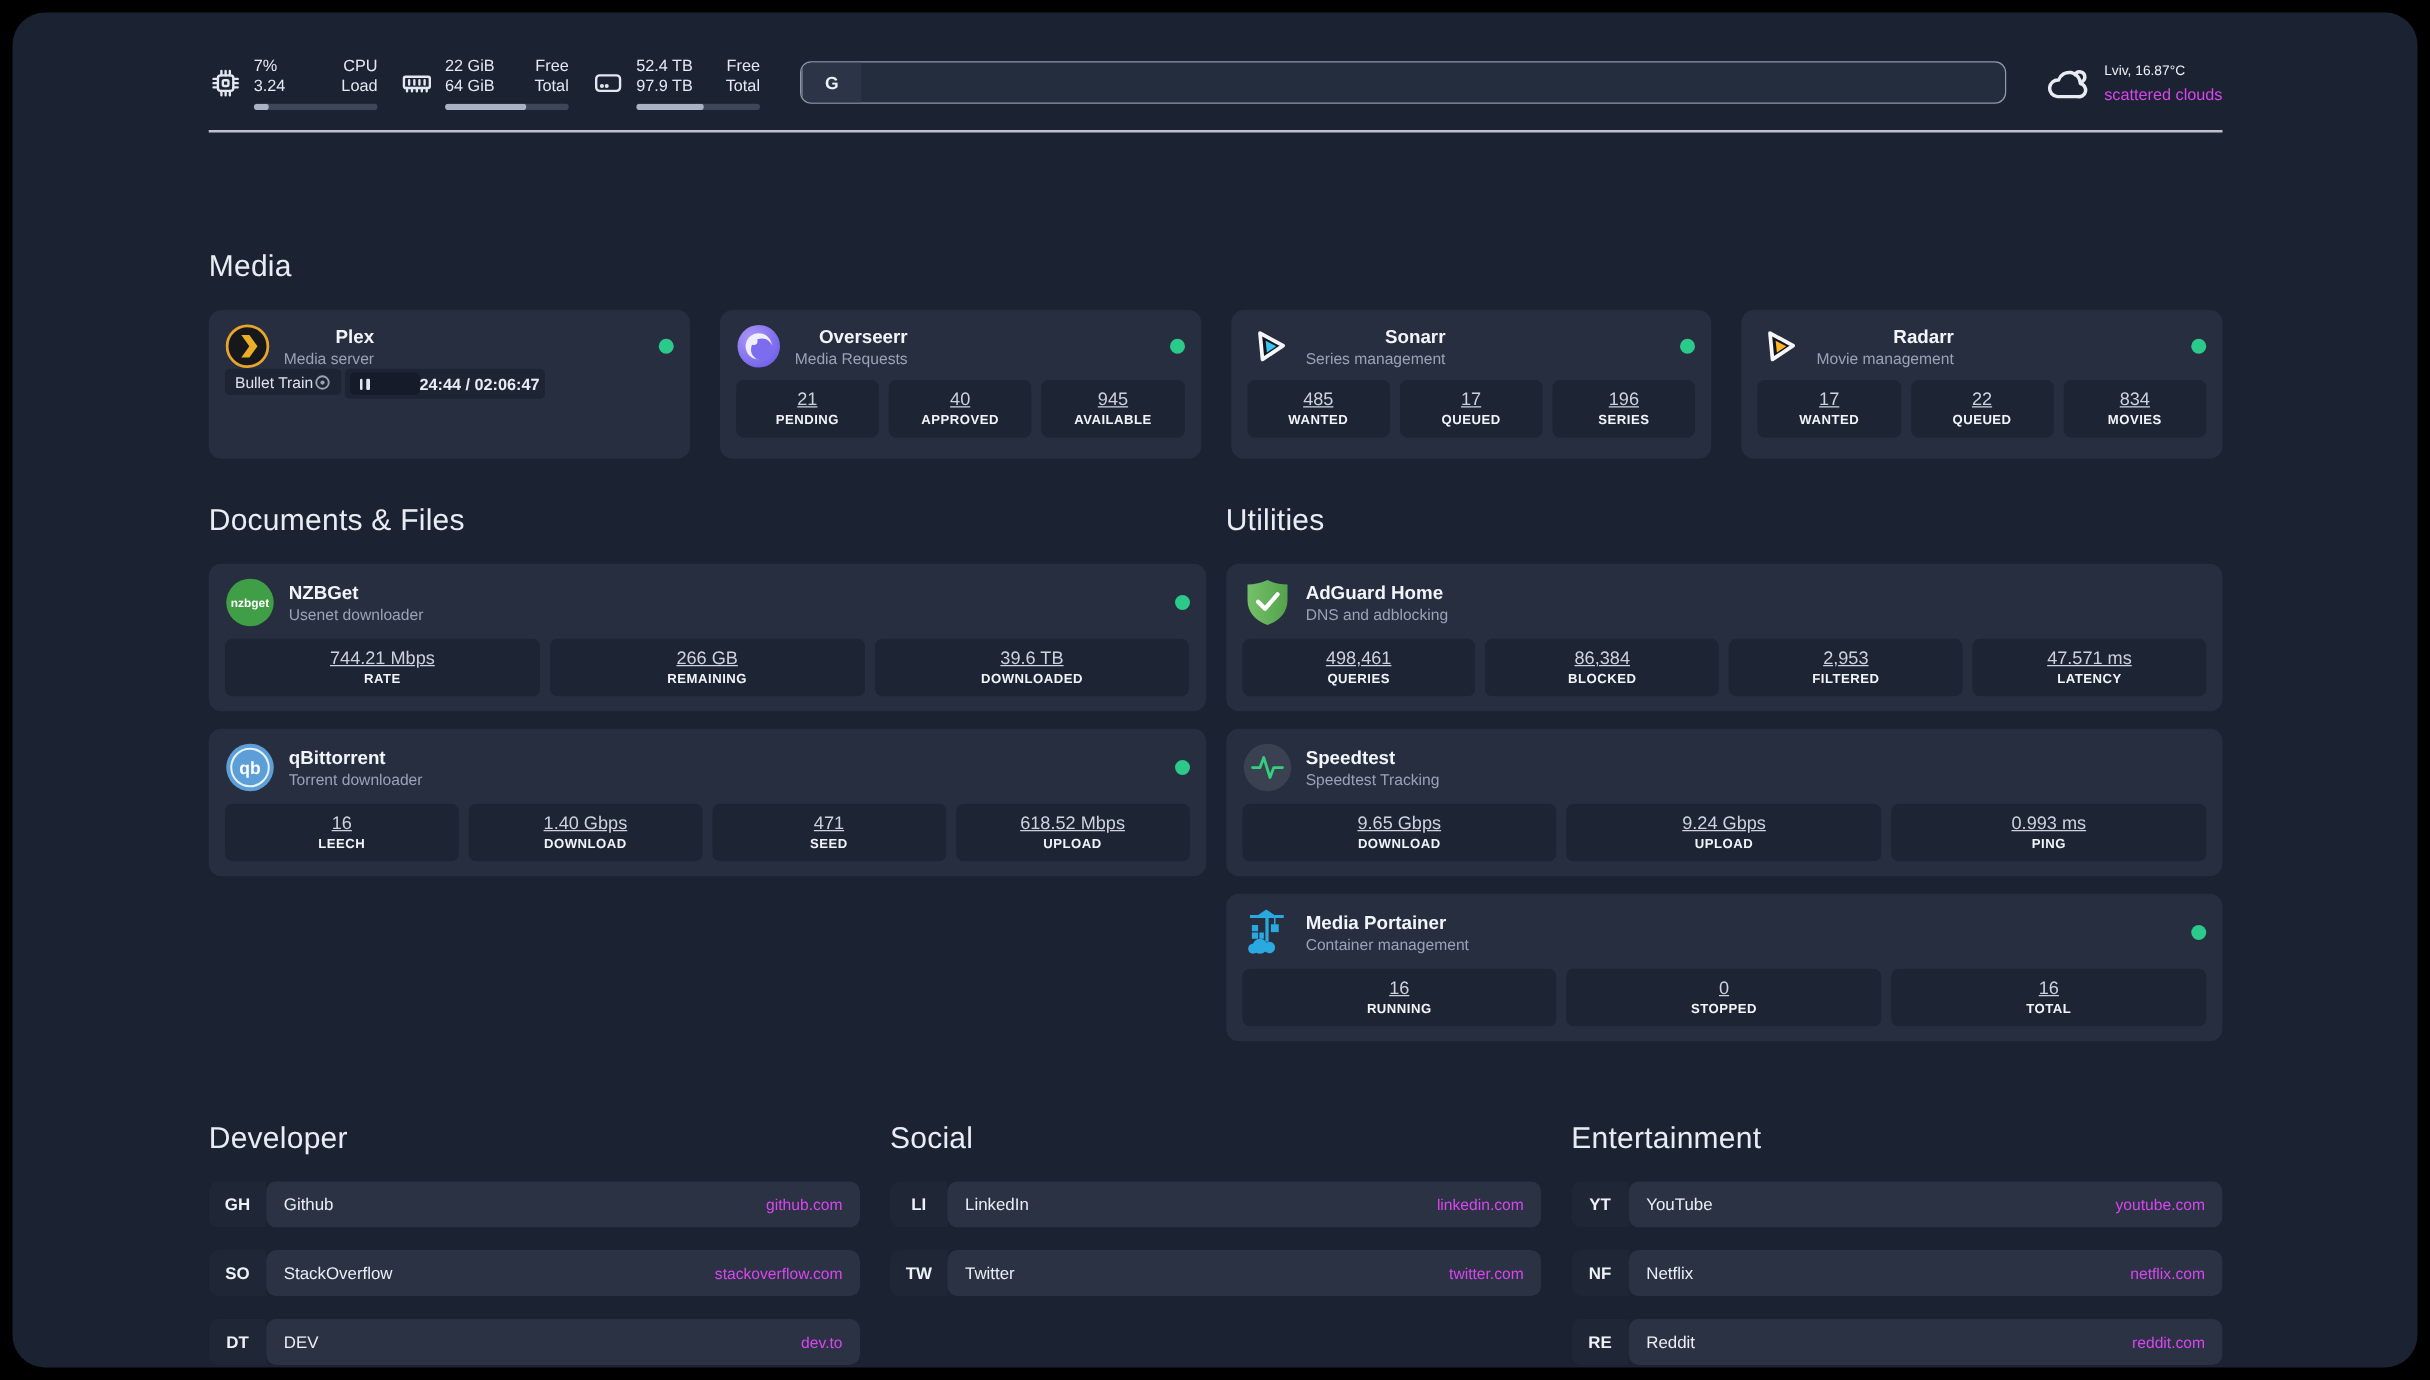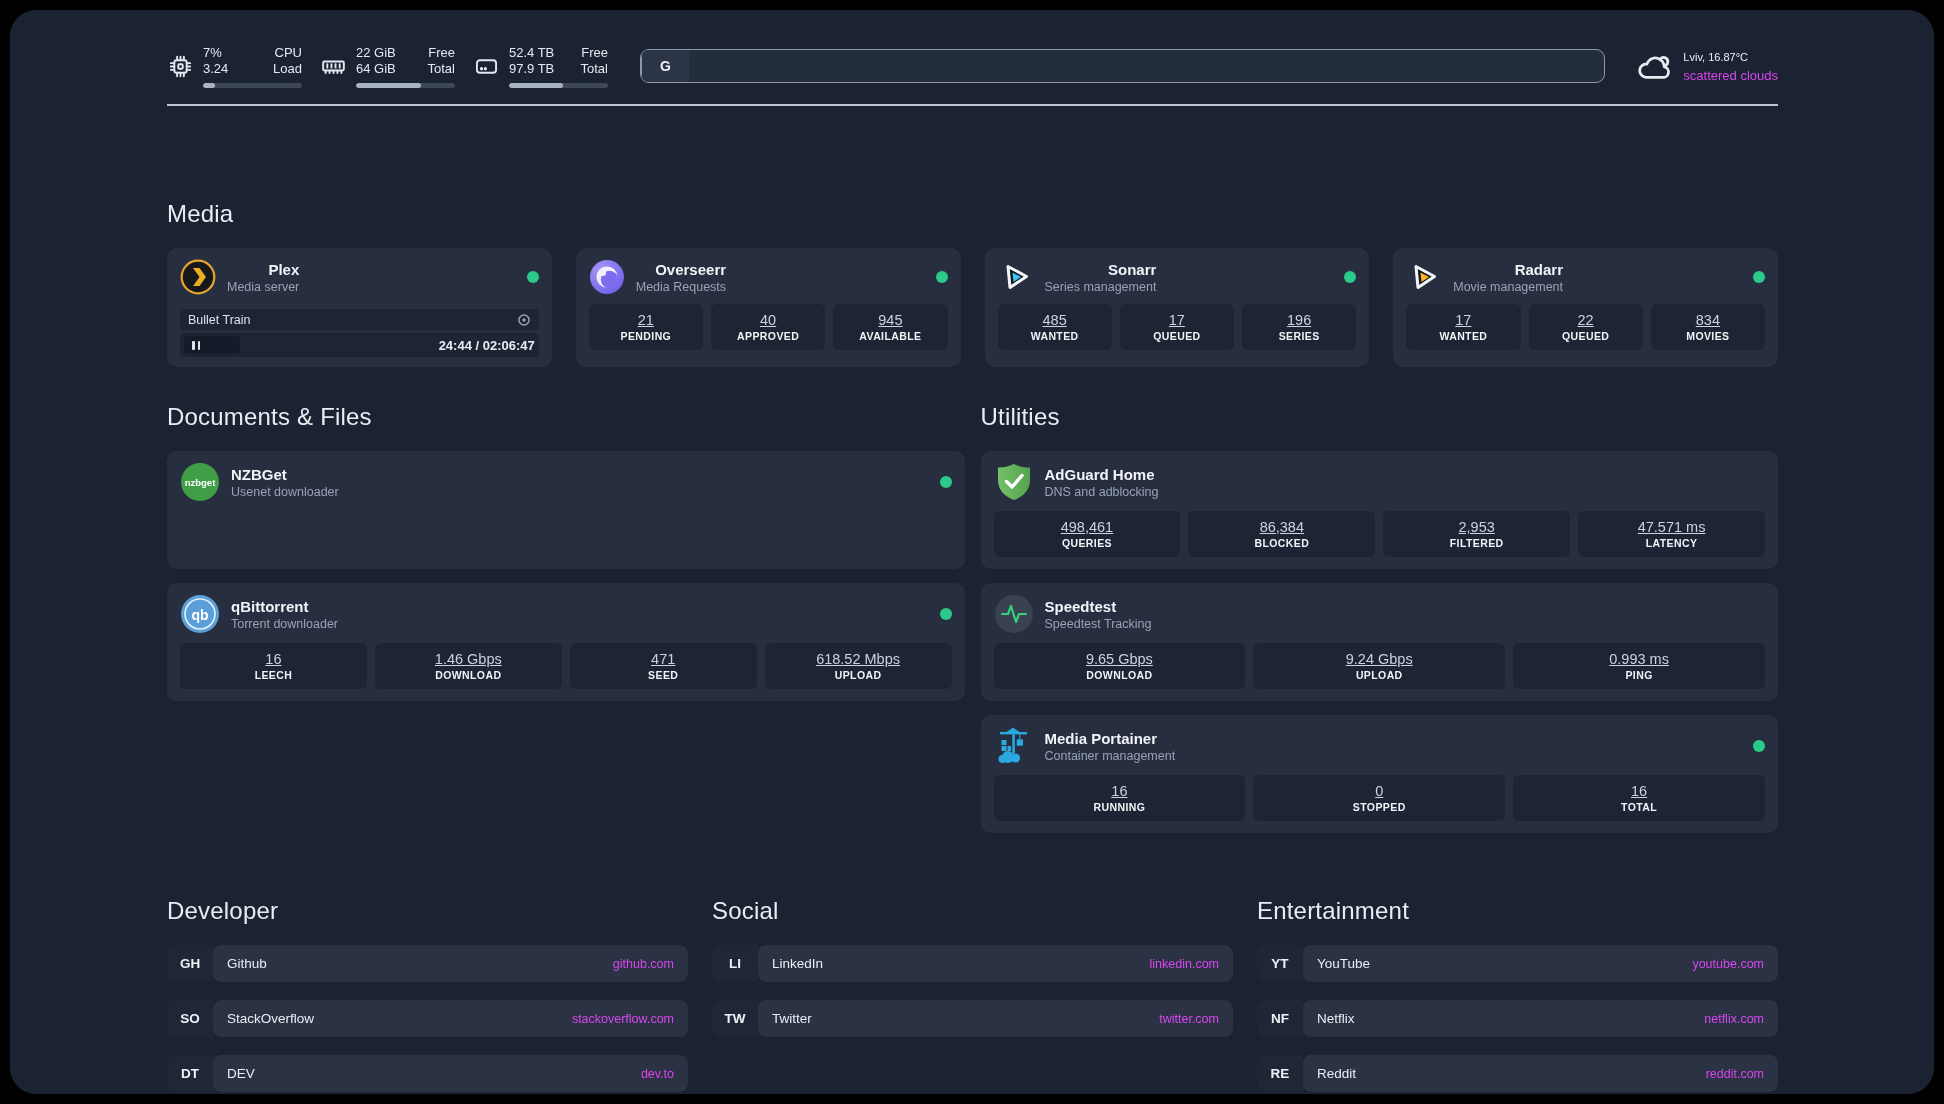--- a/index.html
+++ b/index.html
@@ -50,21 +50,21 @@
   .svc-desc { font-size:12.5px; color:#99a3b5; line-height:16px; }
   .dot { width:12px; height:12px; border-radius:50%; margin-left:auto; flex:none; }
 
   .stats { display:flex; gap:8px; margin-top:9px; }
   .stat { flex:1; background:#1d2434; border-radius:6px; height:46px; display:flex; flex-direction:column;
           align-items:center; justify-content:center; gap:2px; }
   .stat-value { font-size:14.5px; color:#ccd3df;text-decoration:underline; }
   .stat-label { font-size:10.5px; font-weight:700; color:#f1f4f8; letter-spacing:.4px; }
 
   
-  .np { margin-top:14px; display:flex; flex-direction:column; gap:3px; }
+  .np { margin-top:0; display:flex; flex-direction:row; gap:3px; }
   .np-row { background:#1d2434; border-radius:4px; display:flex; align-items:center; padding:0 8px; }
   .np-title-row { height:21px; justify-content:space-between; font-size:12.5px; color:#dde3ec; }
   .np-view { width:14px; height:14px; display:flex; cursor:pointer; }
   .np-ctrl-row { height:24px; padding:0 4px; }
   .pause-btn { width:56px; height:18px; background:#151b28; border:none; border-radius:4px;
                display:flex; align-items:center; padding:0 8px; gap:3px; cursor:pointer; }
   .pause-btn span { width:2.5px; height:9px; background:#dfe5ee; border-radius:1px; }
   .np-time { margin-left:auto; font-size:13px; font-weight:600; color:#e8ecf3; }
 
   .mid-grid { display:grid; grid-template-columns:1fr 1fr; gap:16px; margin-top:36px; }
@@ -336,20 +336,34 @@
                     <circle cx="20" cy="20" r="19" fill="#3f9e46"></circle>
                   <text x="20" y="23.5" text-anchor="middle" font-size="9.5" font-weight="700" fill="#fff" font-family="Liberation Sans, sans-serif">nzbget</text>
                   </svg>
               </span>
               <div class="svc-text">
                 <div class="svc-name">NZBGet</div>
                 <div class="svc-desc">Usenet downloader</div>
               </div>
               <span class="dot" style="background: rgb(43, 201, 138);"></span>
             </div>
+            <div class="stats">
+              <div class="stat">
+                <div class="stat-value">744.21 Mbps</div>
+                <div class="stat-label">RATE</div>
+                </div>
+              <div class="stat">
+                <div class="stat-value">266 GB</div>
+                <div class="stat-label">REMAINING</div>
+                </div>
+              <div class="stat">
+                <div class="stat-value">39.6 TB</div>
+                <div class="stat-label">DOWNLOADED</div>
+                </div>
+            </div>
           </article>
 
           <article class="card card-mid">
             <div class="card-head">
               <span class="svc-icon">
                 <svg viewBox="0 0 40 40">
                     <circle cx="20" cy="20" r="19" fill="#5c9fd8"></circle>
                   <circle cx="20" cy="20" r="15" fill="none" stroke="#fff" stroke-width="1.6" opacity=".85"></circle>
                   <text x="20" y="25.5" text-anchor="middle" font-size="14" font-weight="700" fill="#fff" font-family="Liberation Sans, sans-serif">qb</text>
                   </svg>
@@ -359,21 +373,21 @@
                 <div class="svc-desc">Torrent downloader</div>
               </div>
               <span class="dot" style="background: rgb(43, 201, 138);"></span>
             </div>
             <div class="stats">
               <div class="stat">
                 <div class="stat-value">16</div>
                 <div class="stat-label">LEECH</div>
                 </div>
               <div class="stat">
-                <div class="stat-value">1.46 Gbps</div>
+                <div class="stat-value">1.40 Gbps</div>
                 <div class="stat-label">DOWNLOAD</div>
                 </div>
               <div class="stat">
                 <div class="stat-value">471</div>
                 <div class="stat-label">SEED</div>
                 </div>
               <div class="stat">
                 <div class="stat-value">618.52 Mbps</div>
                 <div class="stat-label">UPLOAD</div>
                 </div>

